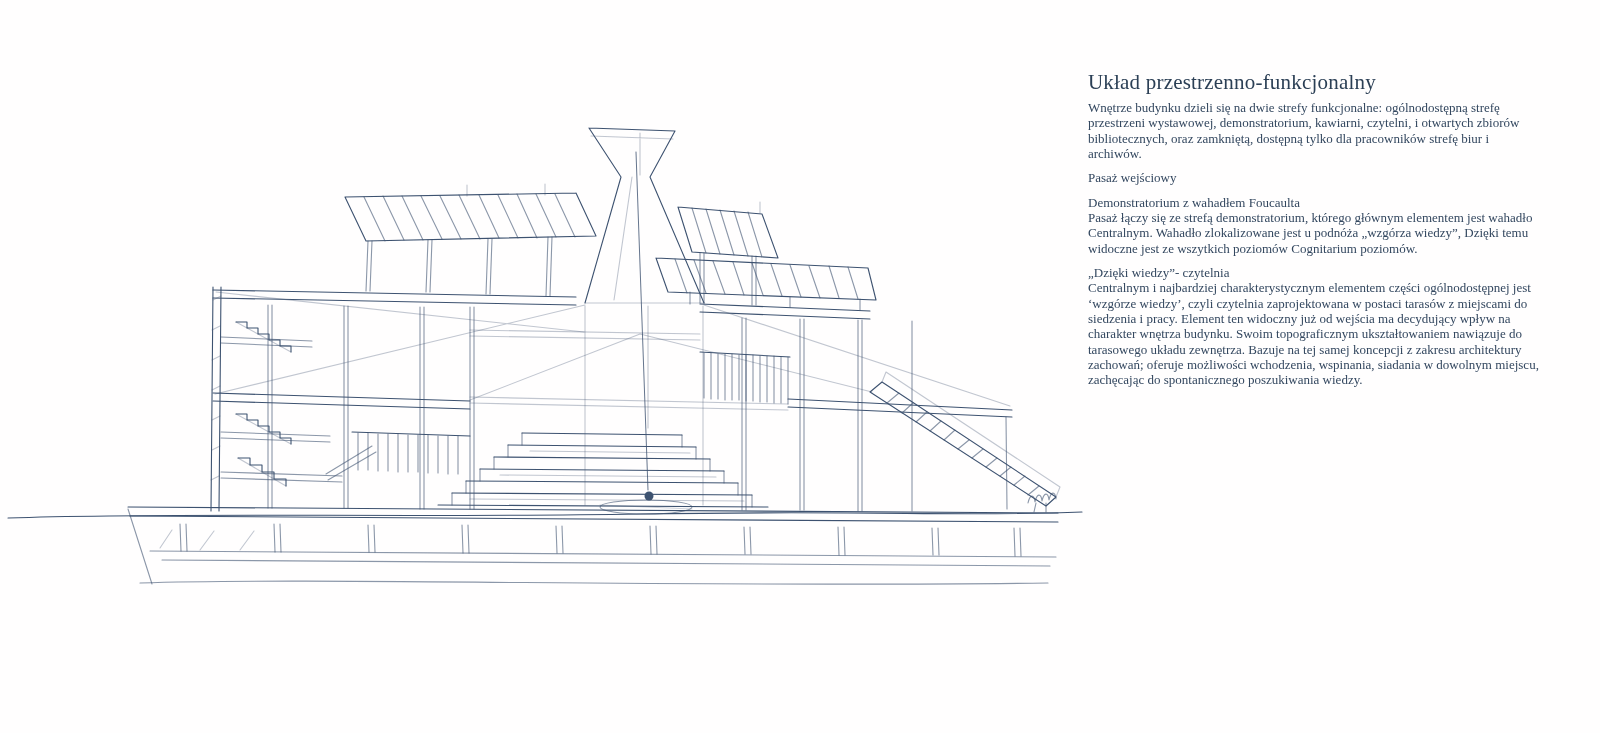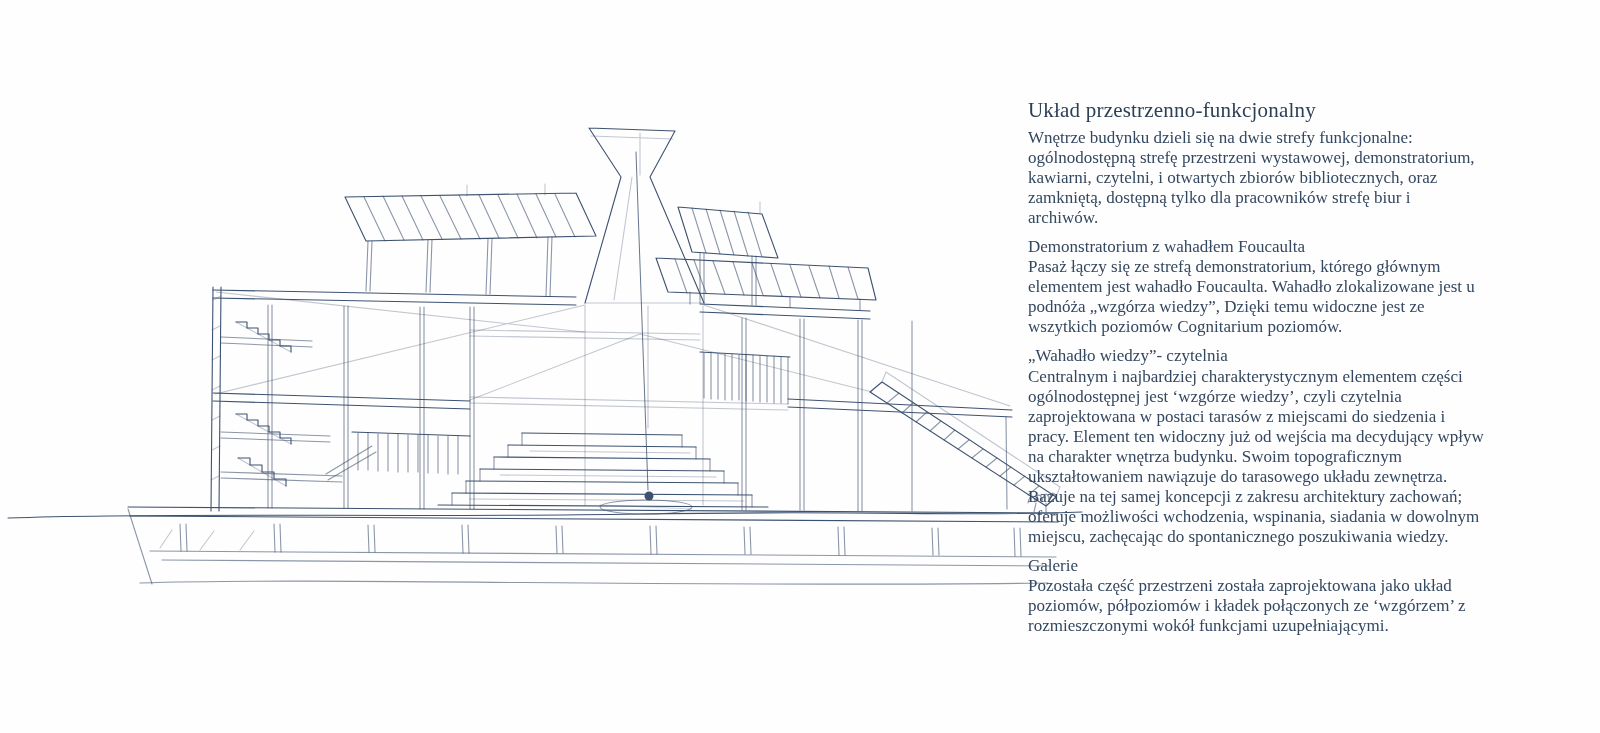--- a/index.html
+++ b/index.html
@@ -20,35 +20,34 @@
     left: 0; top: 0;
     width: 1090px; height: 733px;
   }
   .ink { stroke: #3d5270; }
   .ink path, .ink ellipse, .ink circle { stroke-width: 1.1; }
   .lt { opacity: .32; }
   .md { opacity: .6; }
   .thin path { stroke-width: .8; }
   .text-col {
     position: absolute;
-    left: 1028px;
+    left: 1088px;
     top: 70px;
     width: 456px;
     color: #33475f;
-    margin-top: 28px;
   }
   .text-col h1 {
     font-size: 21px;
     font-weight: normal;
     color: #2b3f55;
     letter-spacing: .2px;
     margin-bottom: 5px;
   }
   .text-col p, .text-col h2 {
-    font-size: 17px;
+    font-size: 13px;
     line-height: 1.18;
     font-weight: normal;
   }
   .text-col section { margin-top: 9px; }
 </style>
 </head>
 <body>
 
 <div class="page">
 
@@ -156,31 +155,28 @@
 
       </g>
     </svg>
   </figure>
 
   <aside class="text-col">
     <h1>Układ przestrzenno-funkcjonalny</h1>
     <p>Wnętrze budynku dzieli się na dwie strefy funkcjonalne: ogólnodostępną strefę przestrzeni wystawowej, demonstratorium, kawiarni, czytelni, i otwartych zbiorów bibliotecznych, oraz zamkniętą, dostępną tylko dla pracowników strefę biur i archiwów.</p>
 
     <section>
+      <h2>Pasaż wejściowy</h2>
     </section>
 
     <section>
       <h2>Demonstratorium z wahadłem Foucaulta</h2>
-      <p>Pasaż łączy się ze strefą demonstratorium, którego głównym elementem jest wahadło Foucaulta. Wahadło zlokalizowane jest u podnóża „wzgórza wiedzy”, Dzięki temu widoczne jest ze wszytkich poziomów Cognitarium poziomów.</p>
+      <p>Pasaż łączy się ze strefą demonstratorium, którego głównym elementem jest wahadło Centralnym. Wahadło zlokalizowane jest u podnóża „wzgórza wiedzy”, Dzięki temu widoczne jest ze wszytkich poziomów Cognitarium poziomów.</p>
     </section>
 
     <section>
-      <h2>„Wahadło wiedzy”- czytelnia</h2>
+      <h2>„Dzięki wiedzy”- czytelnia</h2>
       <p>Centralnym i najbardziej charakterystycznym elementem części ogólnodostępnej jest ‘wzgórze wiedzy’, czyli czytelnia zaprojektowana w postaci tarasów z miejscami do siedzenia i pracy. Element ten widoczny już od wejścia ma decydujący wpływ na charakter wnętrza budynku. Swoim topograficznym ukształtowaniem nawiązuje do tarasowego układu zewnętrza. Bazuje na tej samej koncepcji z zakresu architektury zachowań; oferuje możliwości wchodzenia, wspinania, siadania w dowolnym miejscu, zachęcając do spontanicznego poszukiwania wiedzy.</p>
     </section>
 
-    <section>
-      <h2>Galerie</h2>
-      <p>Pozostała część przestrzeni została zaprojektowana jako układ poziomów, półpoziomów i kładek połączonych ze ‘wzgórzem’ z rozmieszczonymi wokół funkcjami uzupełniającymi.</p>
-    </section>
   </aside>
 
 </div>
 
 </body></html>

